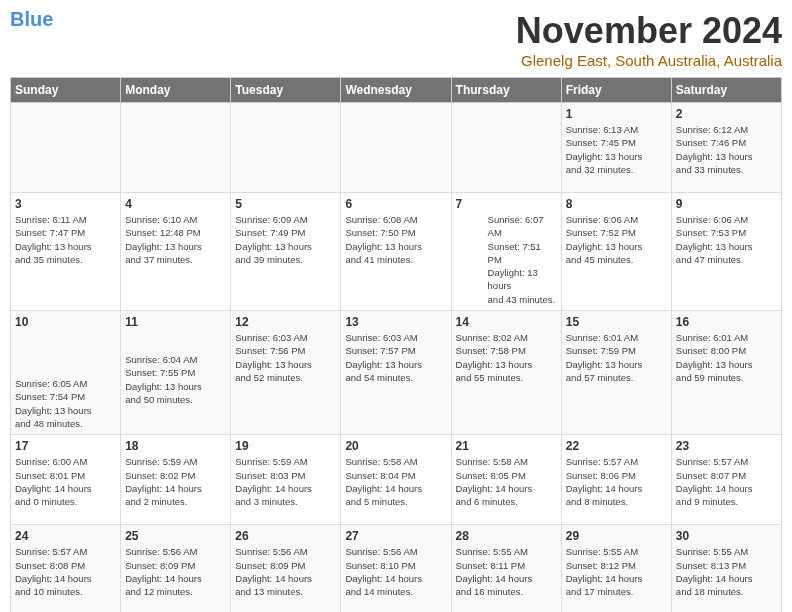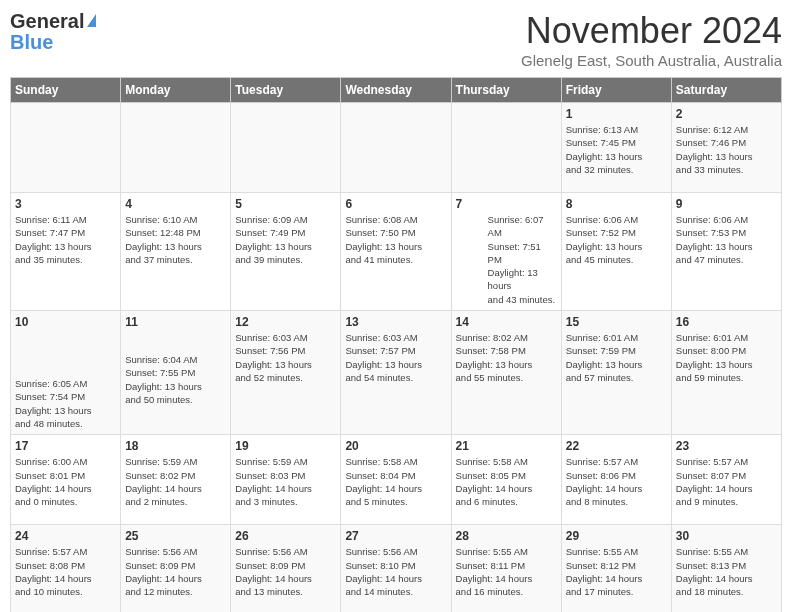--- a/index.html
+++ b/index.html
@@ -23,26 +23,26 @@
     }
     .logo-wrapper {
       display: flex;
       align-items: center;
     }
     .title-block {
       text-align: right;
     }
     .month-title {
       font-size: 36px;
-      font-weight: normal;
+      font-weight: bold;
       color: #333;
     }
     .location-title {
       font-size: 15px;
-      color: #737373;
+      color: #a16207;
     }
     table {
       width: 100%;
       border-collapse: collapse;
     }
     thead tr th {
       background-color: #737373;
       color: #fff;
       font-size: 12px;
       font-weight: bold;
@@ -76,24 +76,20 @@
       font-size: 9.5px;
       line-height: 1.4;
       color: #444;
     }
   </style>
 </head>
 <body>
 
 <div class="header">
   <div class="logo">
-    <div class="logo-wrapper">
-      <span style="font-size:20px;font-weight:bold;color:#333;">General</span>
-      <span style="display:inline-block;width:0;height:0;border-left:9px solid transparent;border-bottom:13px solid #4a90d9;margin-left:3px;margin-bottom:2px;"></span>
-    </div>
     <span style="font-size:20px;font-weight:bold;color:#4a90d9;margin-top:-2px;">Blue</span>
   </div>
   <div class="title-block">
     <div class="month-title">November 2024</div>
     <div class="location-title">Glenelg East, South Australia, Australia</div>
   </div>
 </div>
 
 <table>
   <thead>

